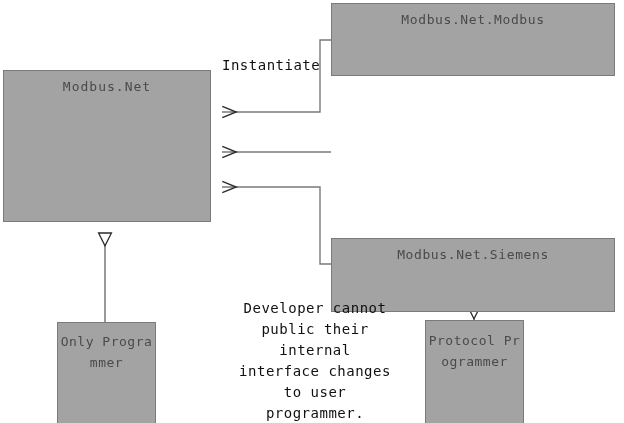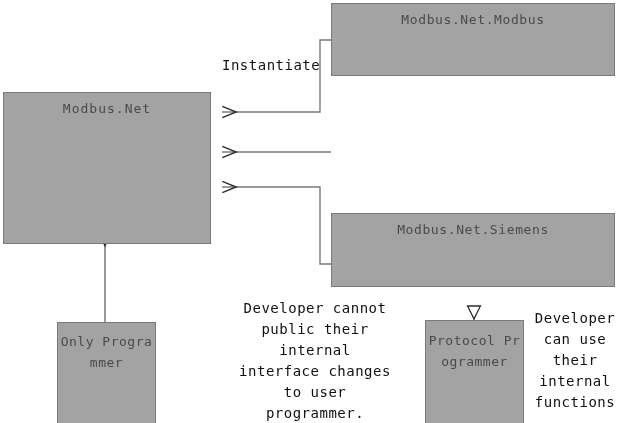--- a/index.html
+++ b/index.html
@@ -39,26 +39,26 @@
     line-height: 1.45;
     padding-top: 7px;
     overflow: hidden;
   }
   .node .node-label {
     display: block;
     white-space: normal;
     word-break: break-all;
   }
   #node-modbus-net {
-    left: 3px;  top: 92px;  width: 208px; height: 152px;
+    left: 3px;  top: 70px;  width: 208px; height: 152px;
   }
   #node-modbus-net .node-label { letter-spacing: 1px; }
   #node-modbus { left: 331px; top: 3px;   width: 284px; height: 73px; }
   #node-opc    { left: 331px; top: 117px; width: 284px; height: 76px; }
-  #node-siemens{ left: 331px; top: 213px; width: 284px; height: 74px; }
+  #node-siemens{ left: 331px; top: 238px; width: 284px; height: 74px; }
 
   #node-user-programmer {
     left: 57px; top: 322px; width: 99px; height: 108px;
     padding-top: 8px;
   }
   #node-protocol-developer {
     left: 425px; top: 320px; width: 99px; height: 110px;
     padding-top: 9px;
   }
   #node-user-programmer .node-label,
@@ -144,15 +144,14 @@
 
   <div class="node" id="node-protocol-developer">
     <span class="node-label">Protocol Programmer</span>
   </div>
 
   <div class="note" id="note-instantiate">Instantiate</div>
 
 
   <div class="note" id="note-cannot-public">Developer cannot public their internal interface changes to user programmer.</div>
 
-  <div class="note" id="note-can-use">Developer can use their internal functions</div>
 
 </div>
 
 </body></html>

